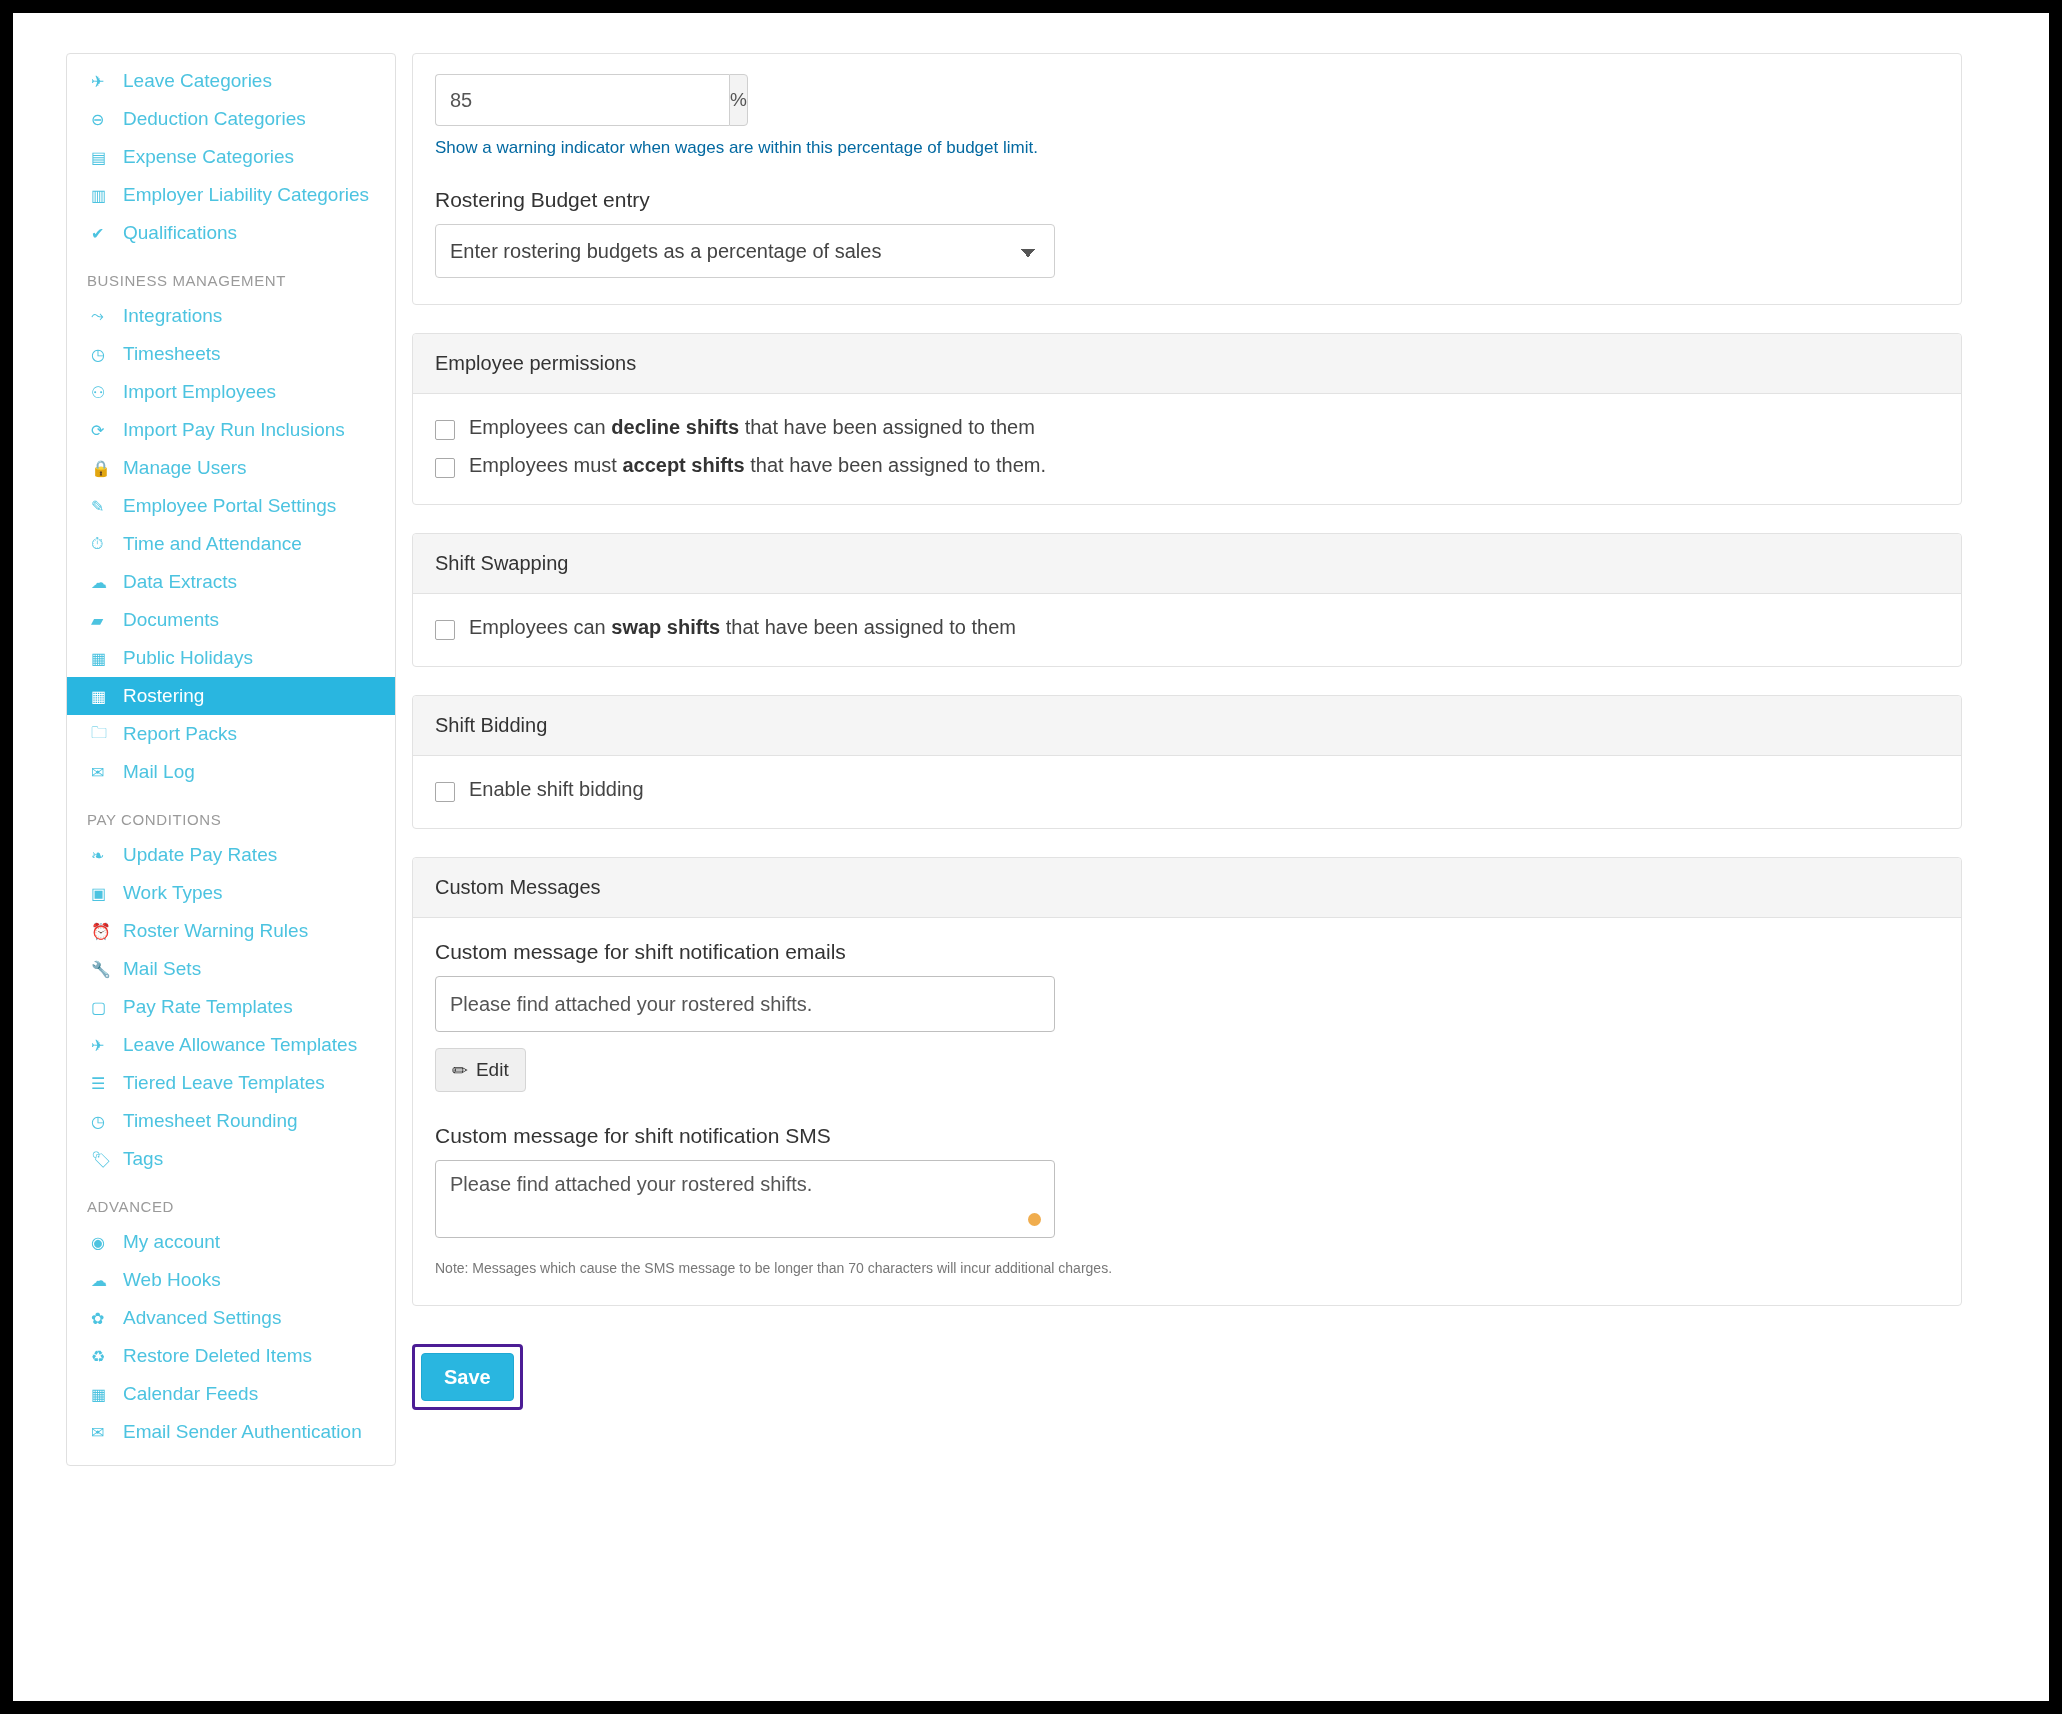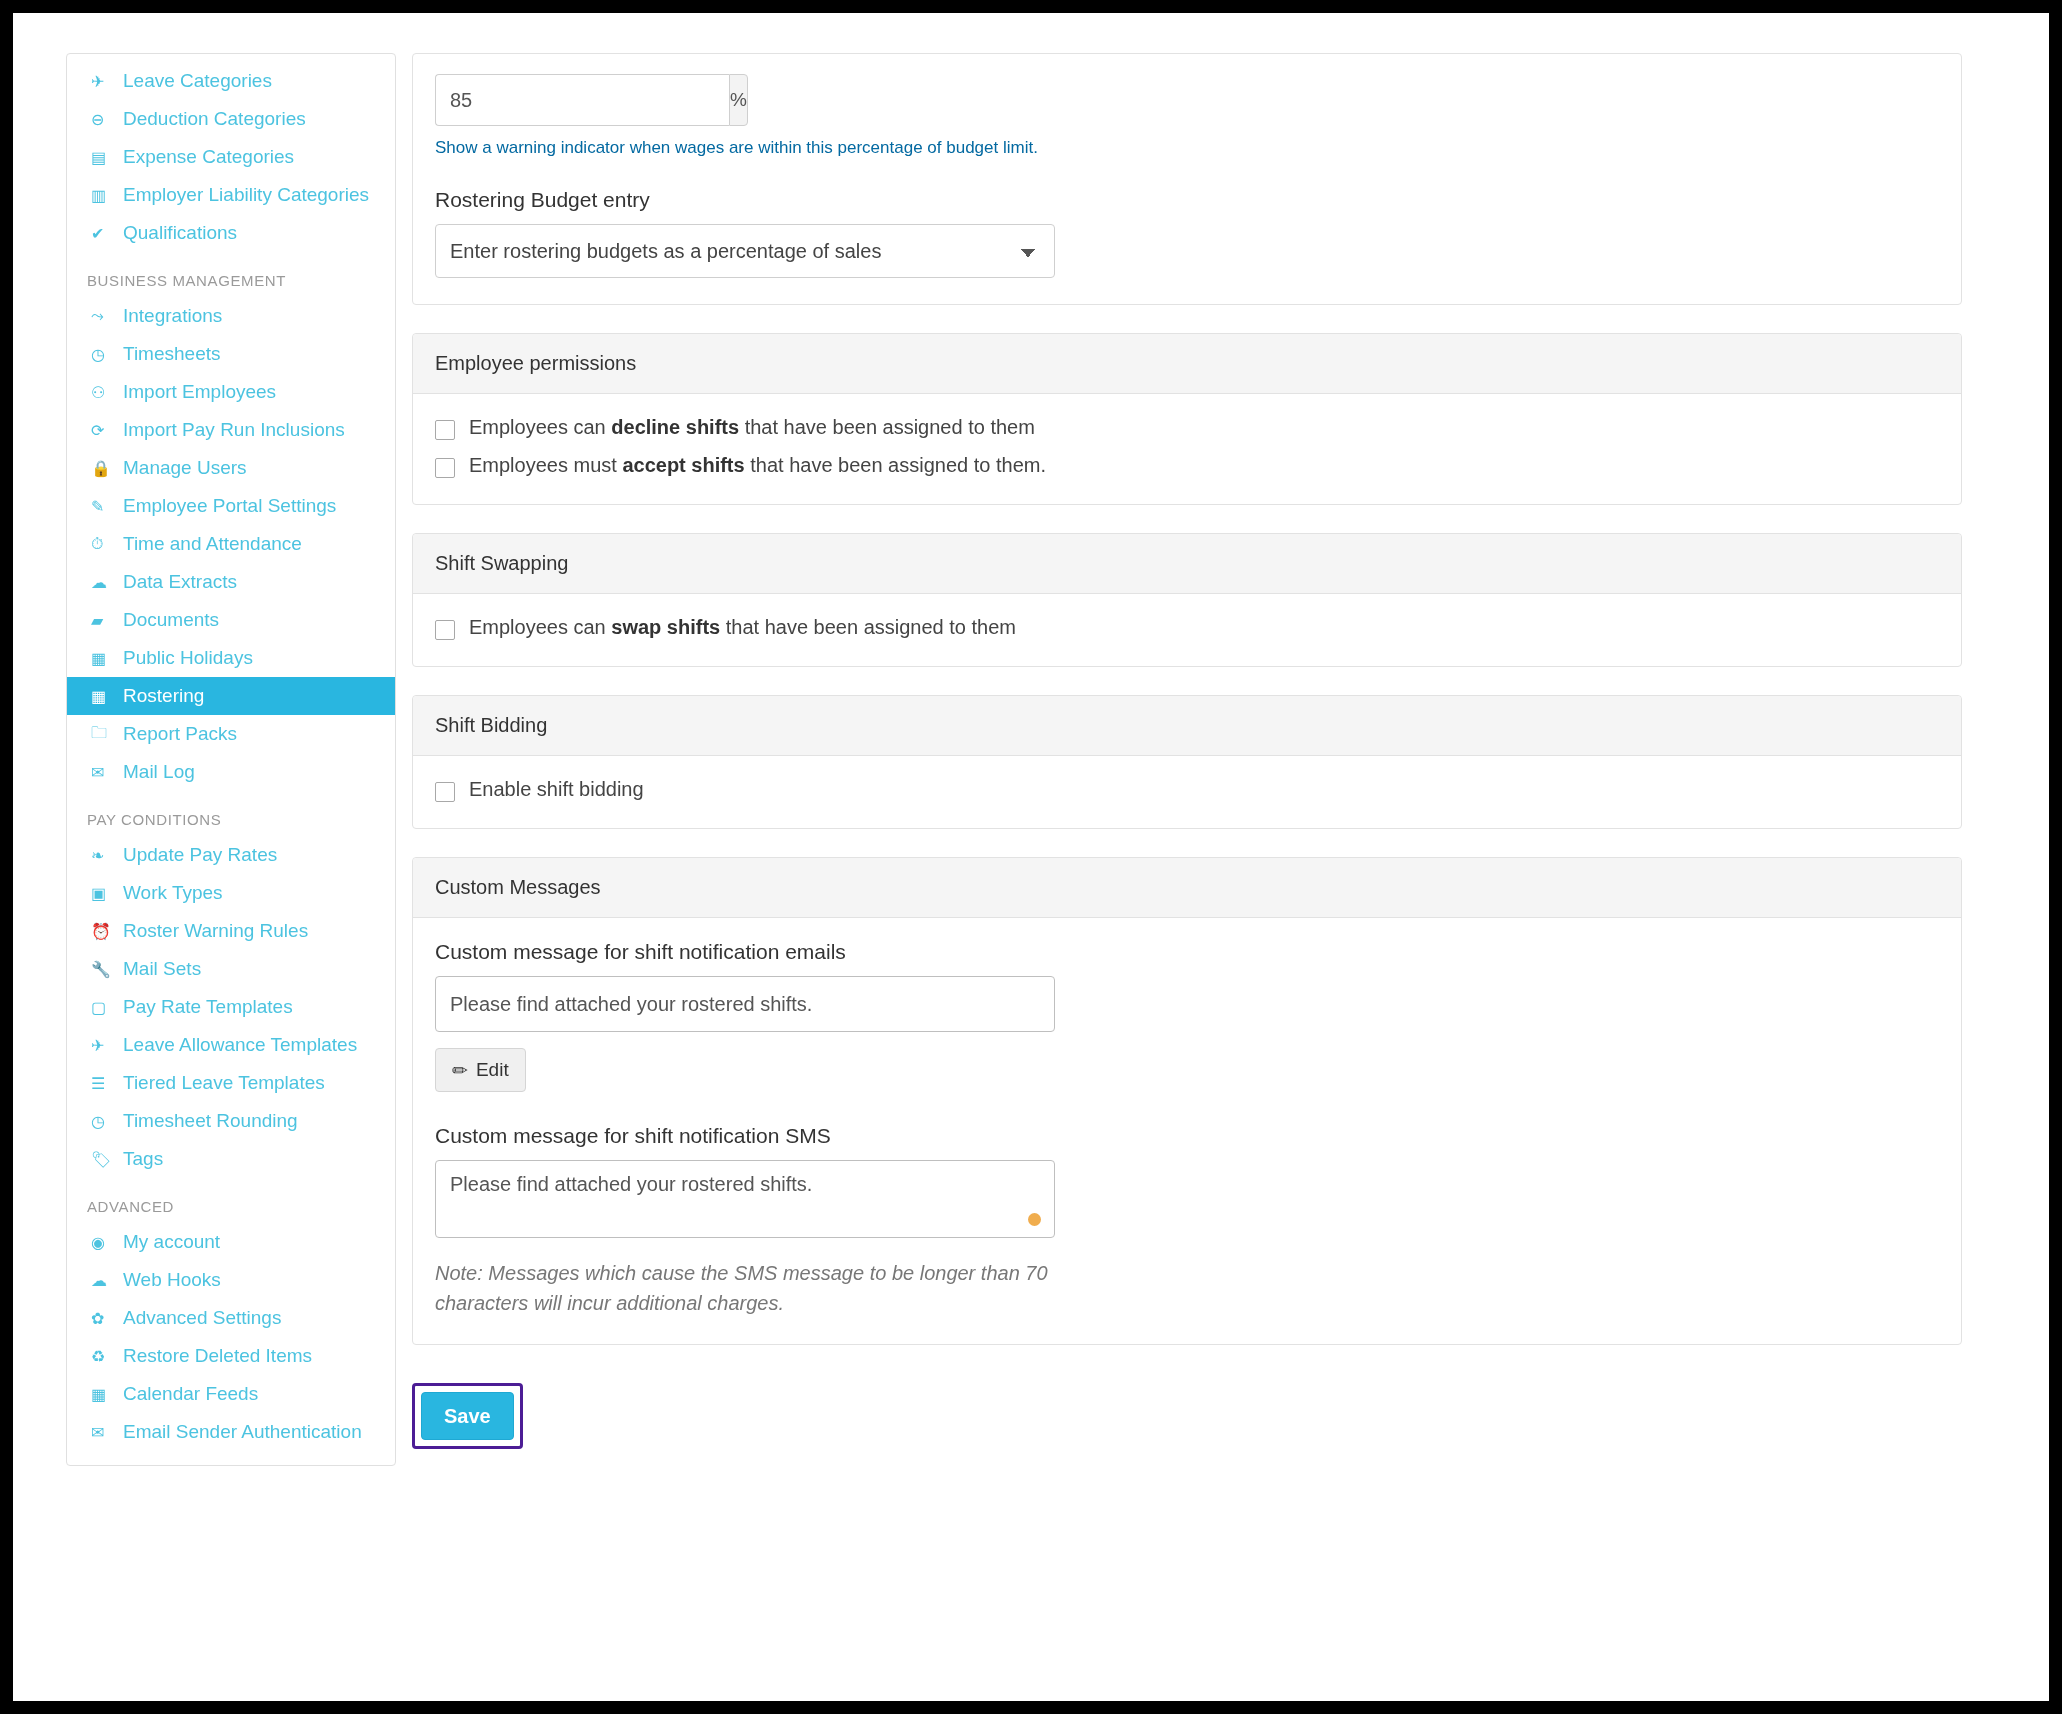--- a/index.html
+++ b/index.html
@@ -223,25 +223,24 @@
     background: #f0f0f0;
     border: 1px solid #d5d5d5;
     border-radius: 4px;
     font-size: 19px;
     color: #333;
     cursor: pointer;
     font-family: "Liberation Sans", sans-serif;
   }
   .note-text {
     margin-top: 16px;
-    font-size: 20px;
+    font-size: 14px;
     color: #777;
     line-height: 1.5;
     max-width: 700px;
-    font-style: italic;
   }
 
   
   .save-wrap {
     position: relative;
     display: inline-block;
     margin-left: 0;
     margin-top: 10px;
     padding: 6px;
     border: 3px solid #4c1d95;

